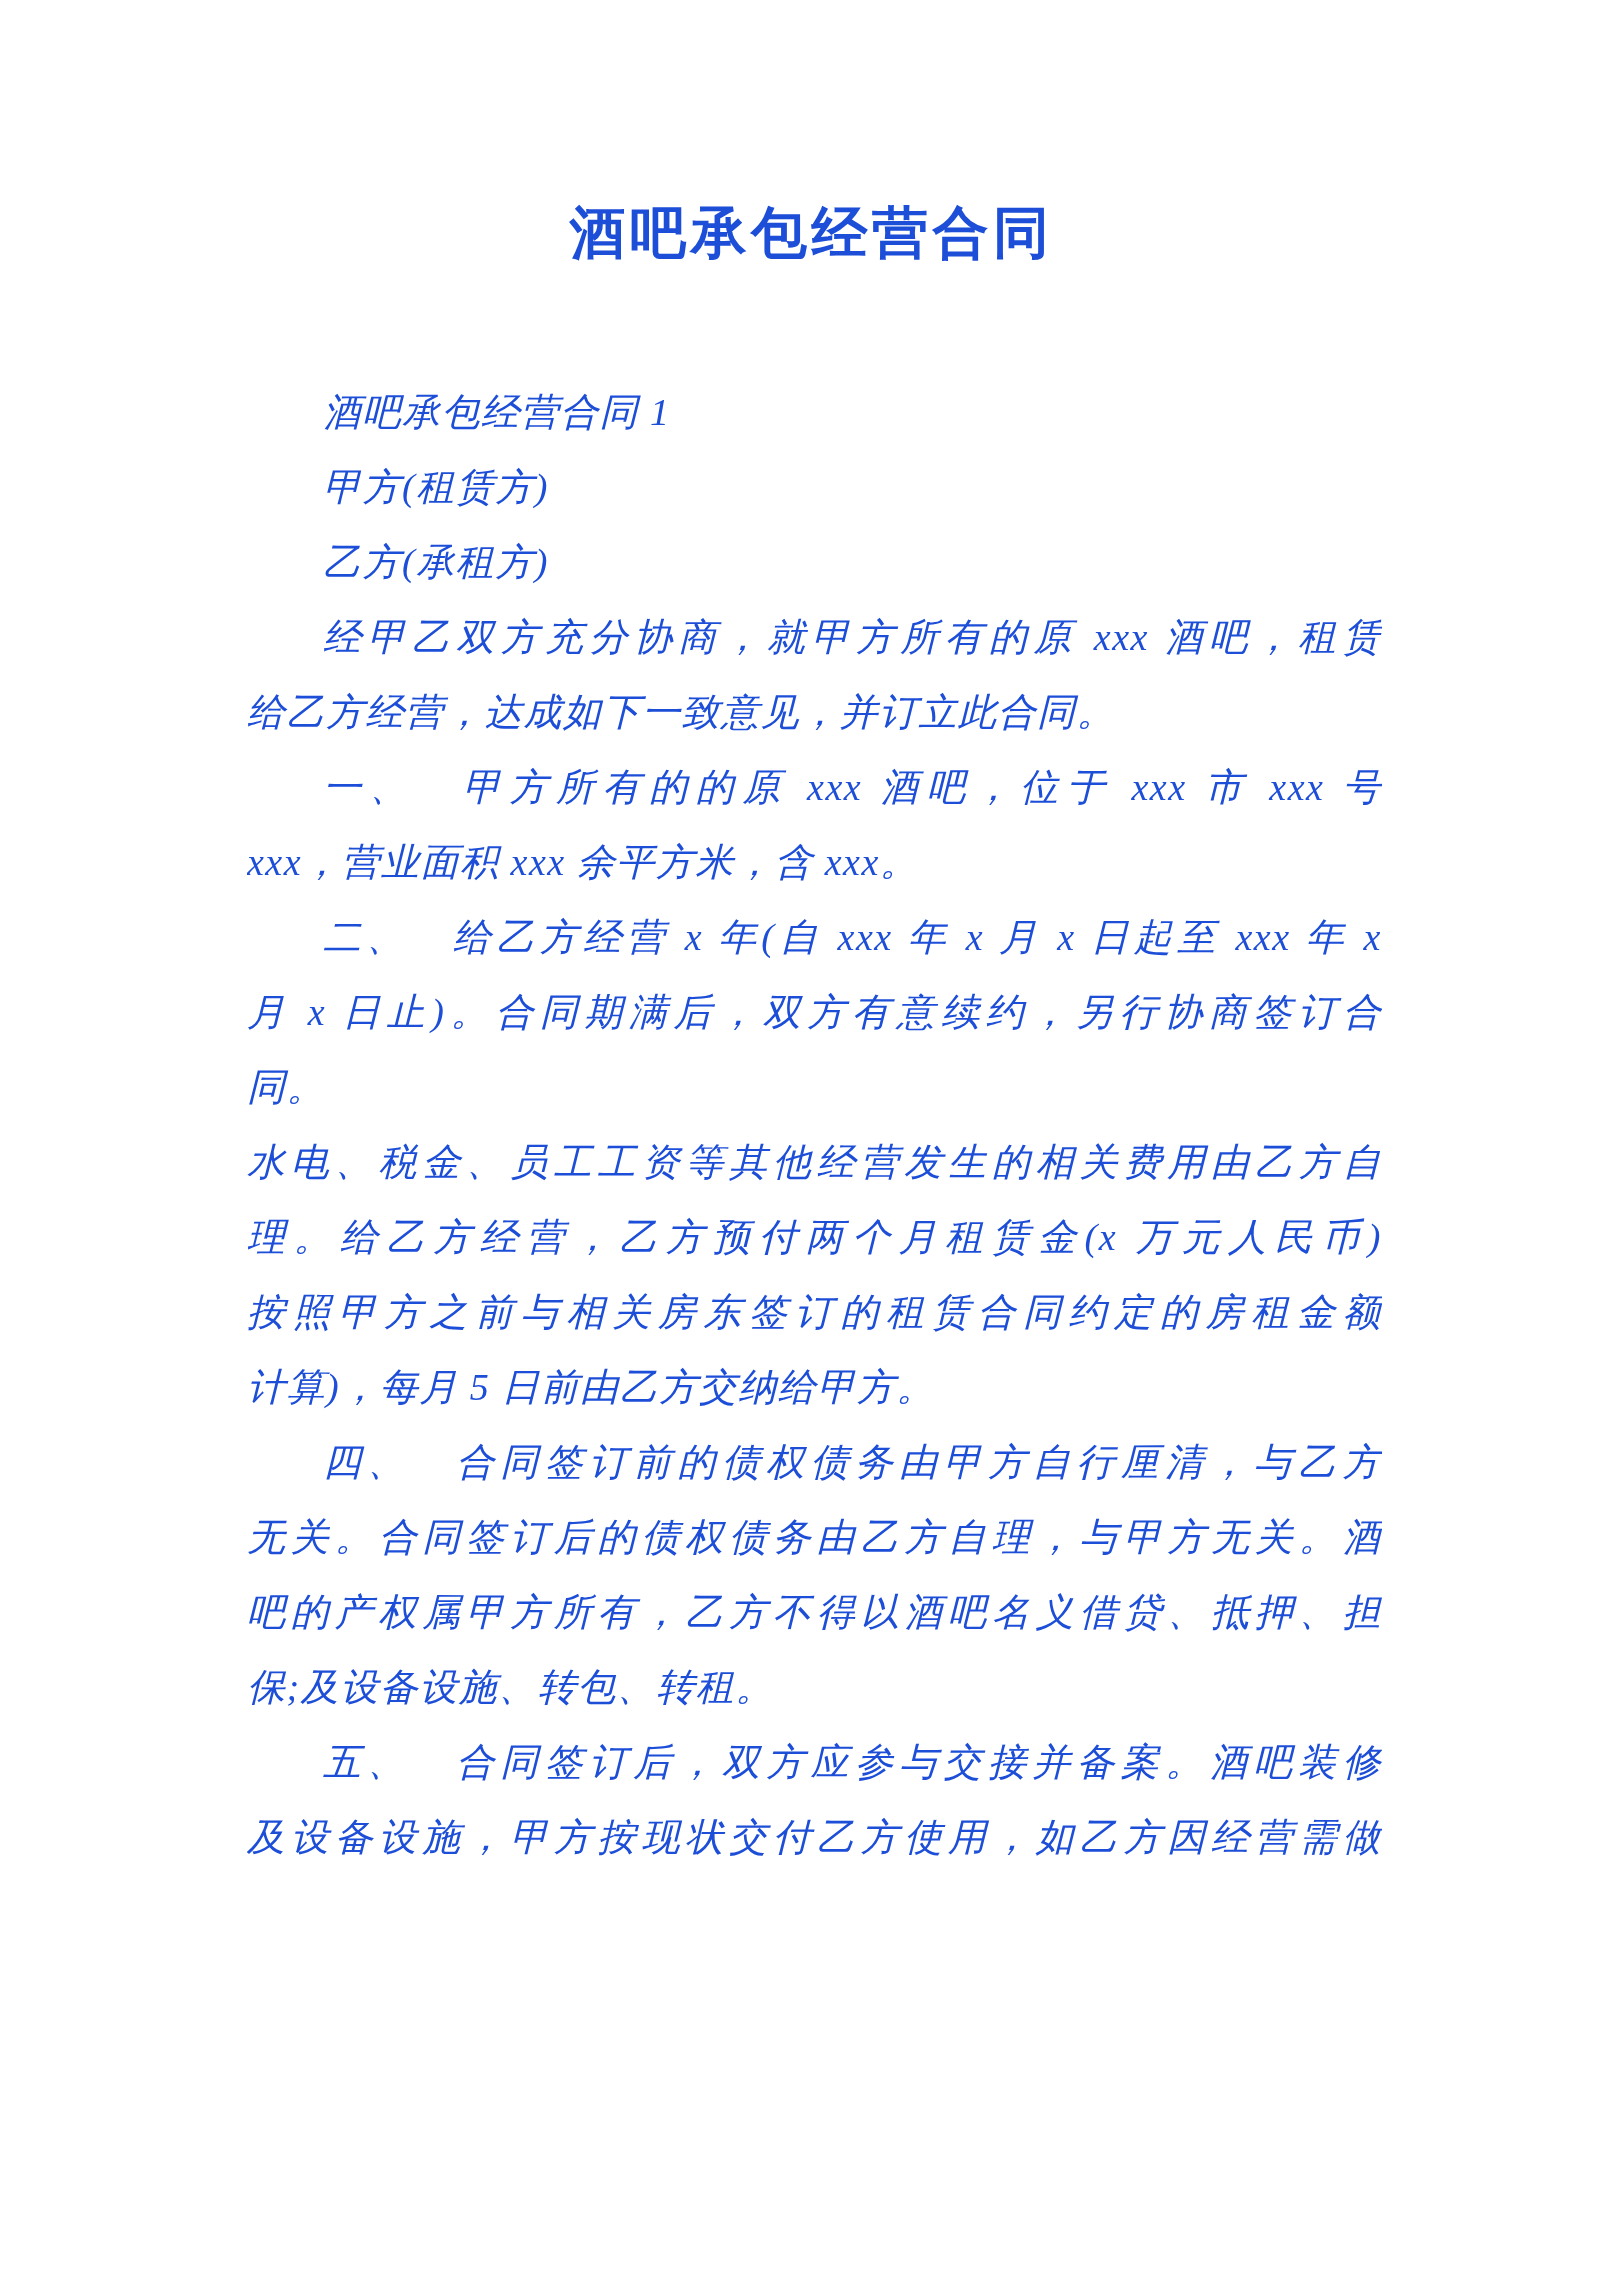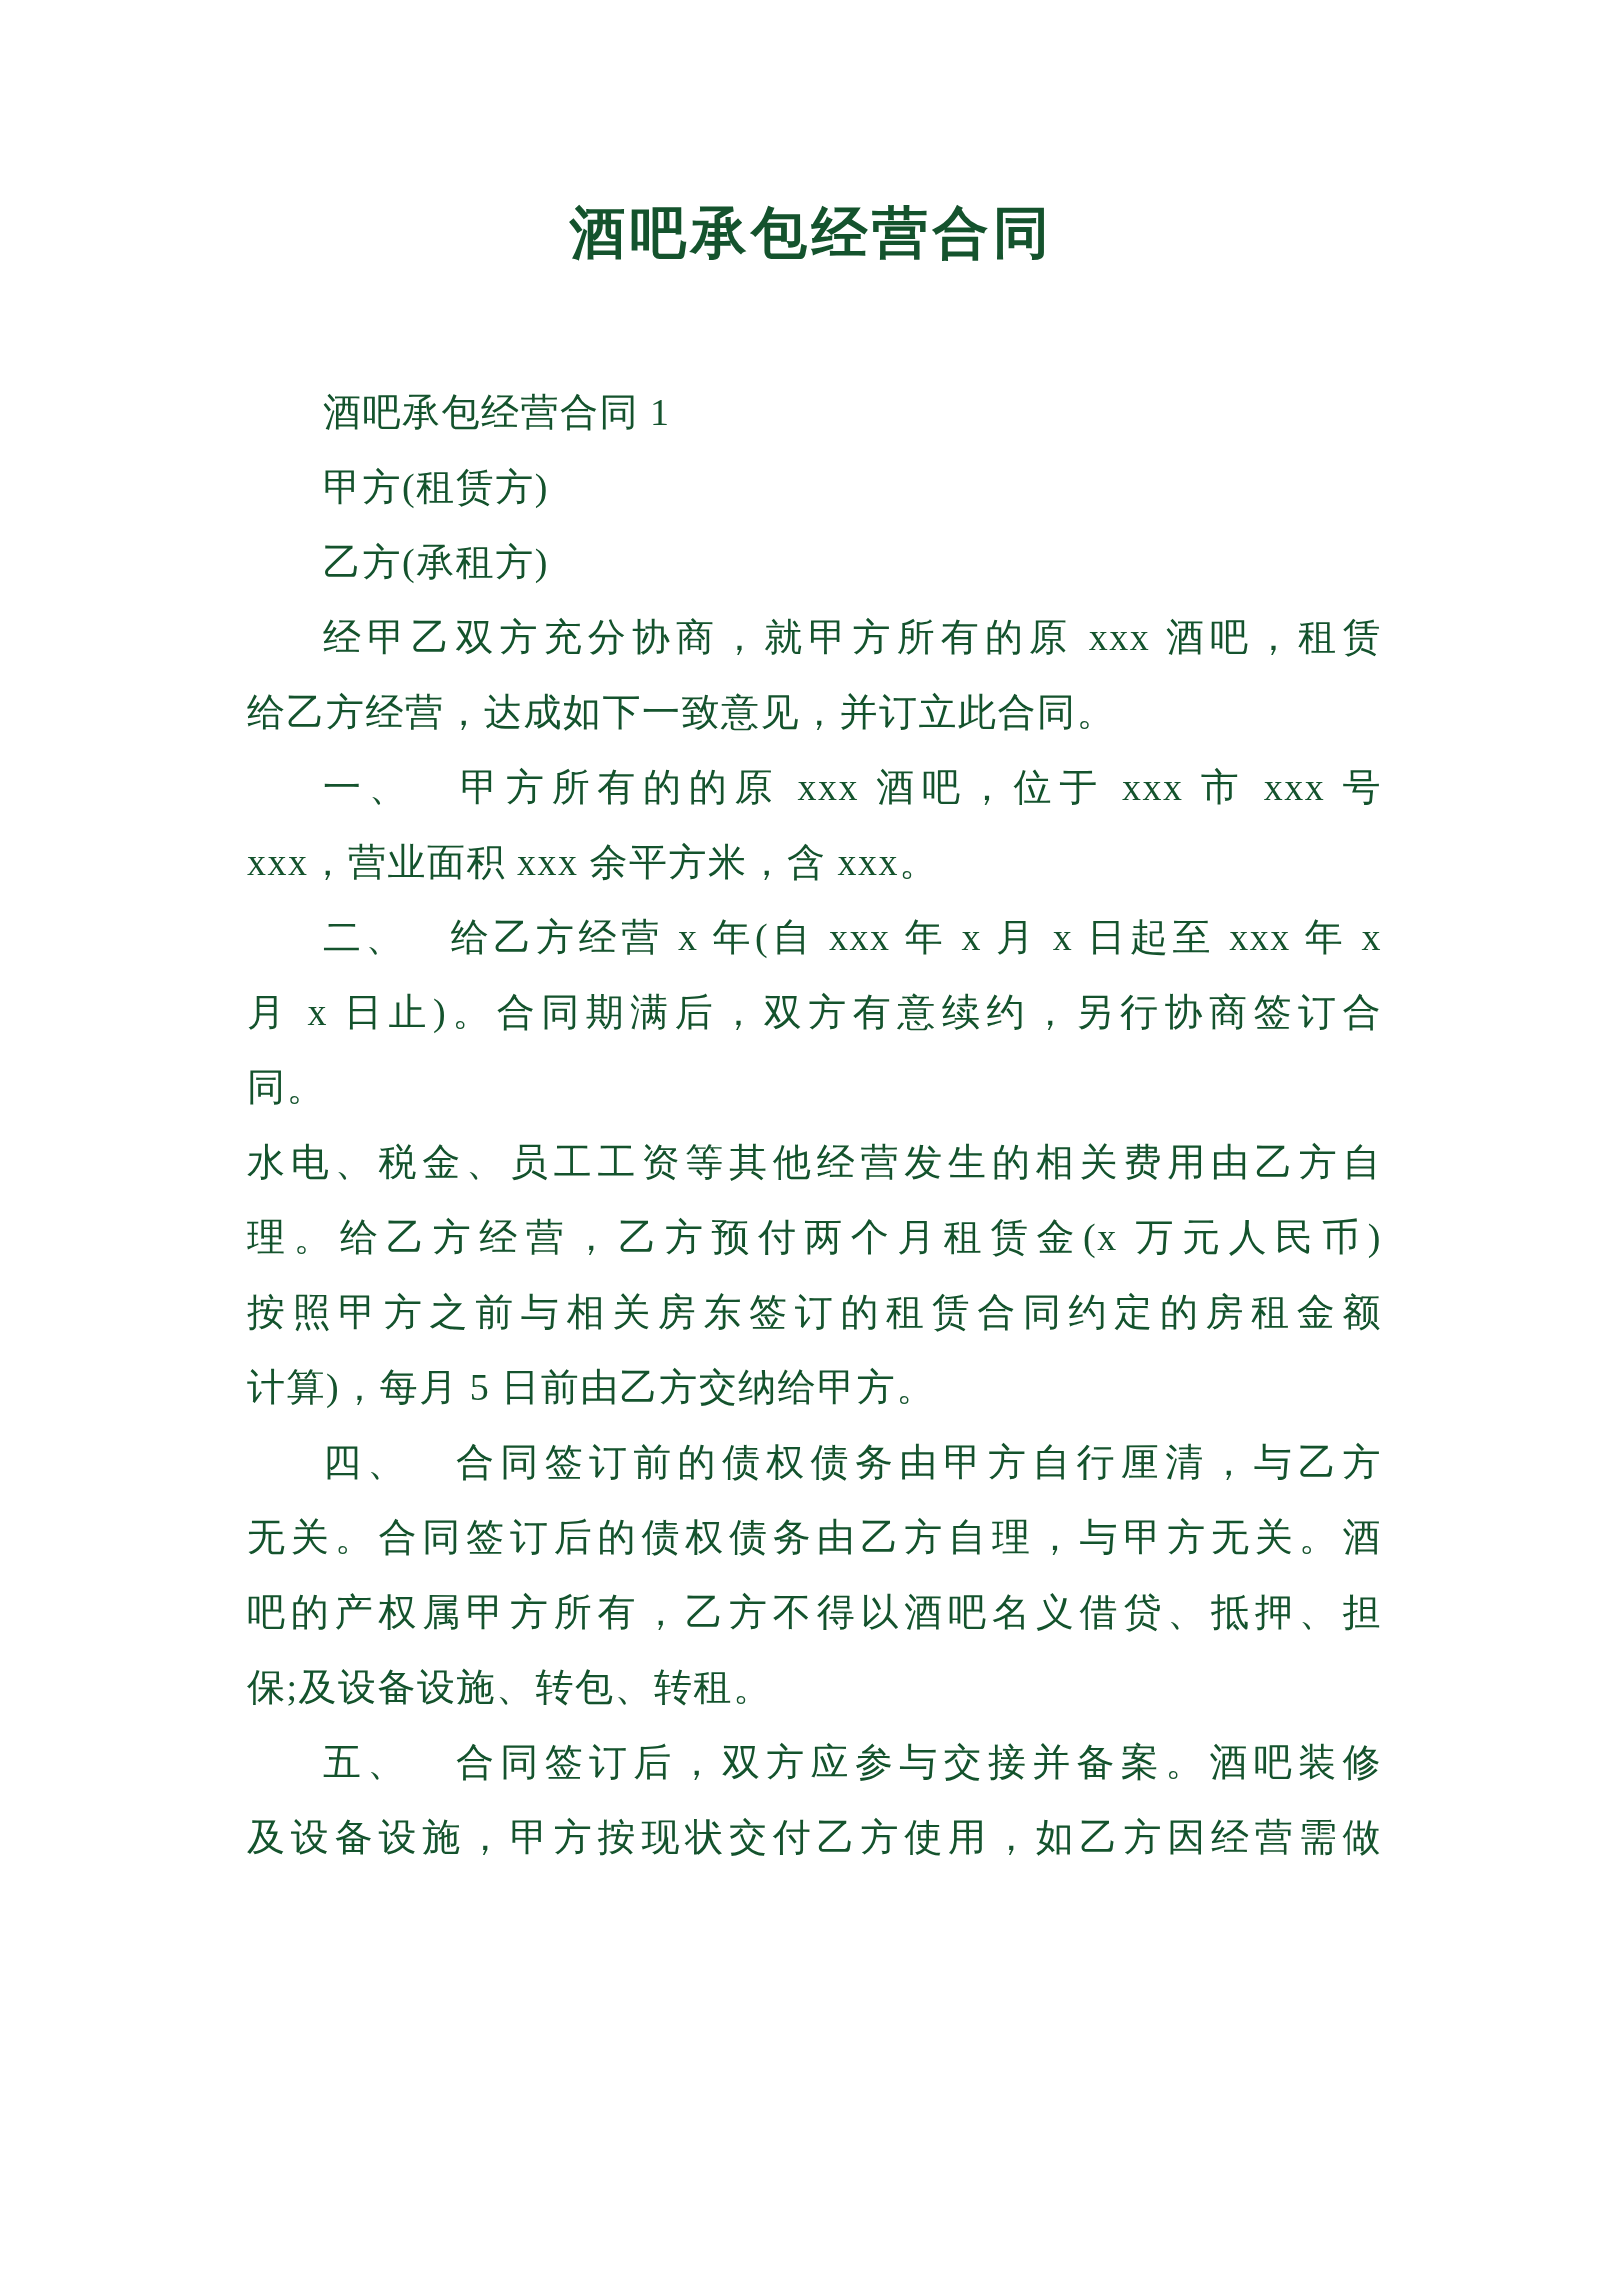--- a/index.html
+++ b/index.html
@@ -4,21 +4,21 @@
 <style>
   html, body {
     margin: 0;
     padding: 0;
   }
   .page {
     position: relative;
     width: 1623px;
     height: 2295px;
     background: #ffffff;
-    color: #14532d;
+    color: #1d4ed8;
     font-family: "Liberation Serif", "DejaVu Serif", serif;
     overflow: hidden;
   }
   .doc-title {
     position: absolute;
     top: 202px;
     left: 0;
     width: 100%;
     margin: 0;
     text-align: center;
@@ -38,20 +38,21 @@
     letter-spacing: 1.5px;
     text-align: left;
   }
   .para {
     margin: 0;
     padding: 0;
   }
   .line {
     height: 75px;
     overflow: hidden;
+    font-style: italic;
   }
   .line.indent {
     text-indent: 2em;
   }
   .line.fill {
     text-align: justify;
     text-align-last: justify;
   }
 </style>
 </head>

